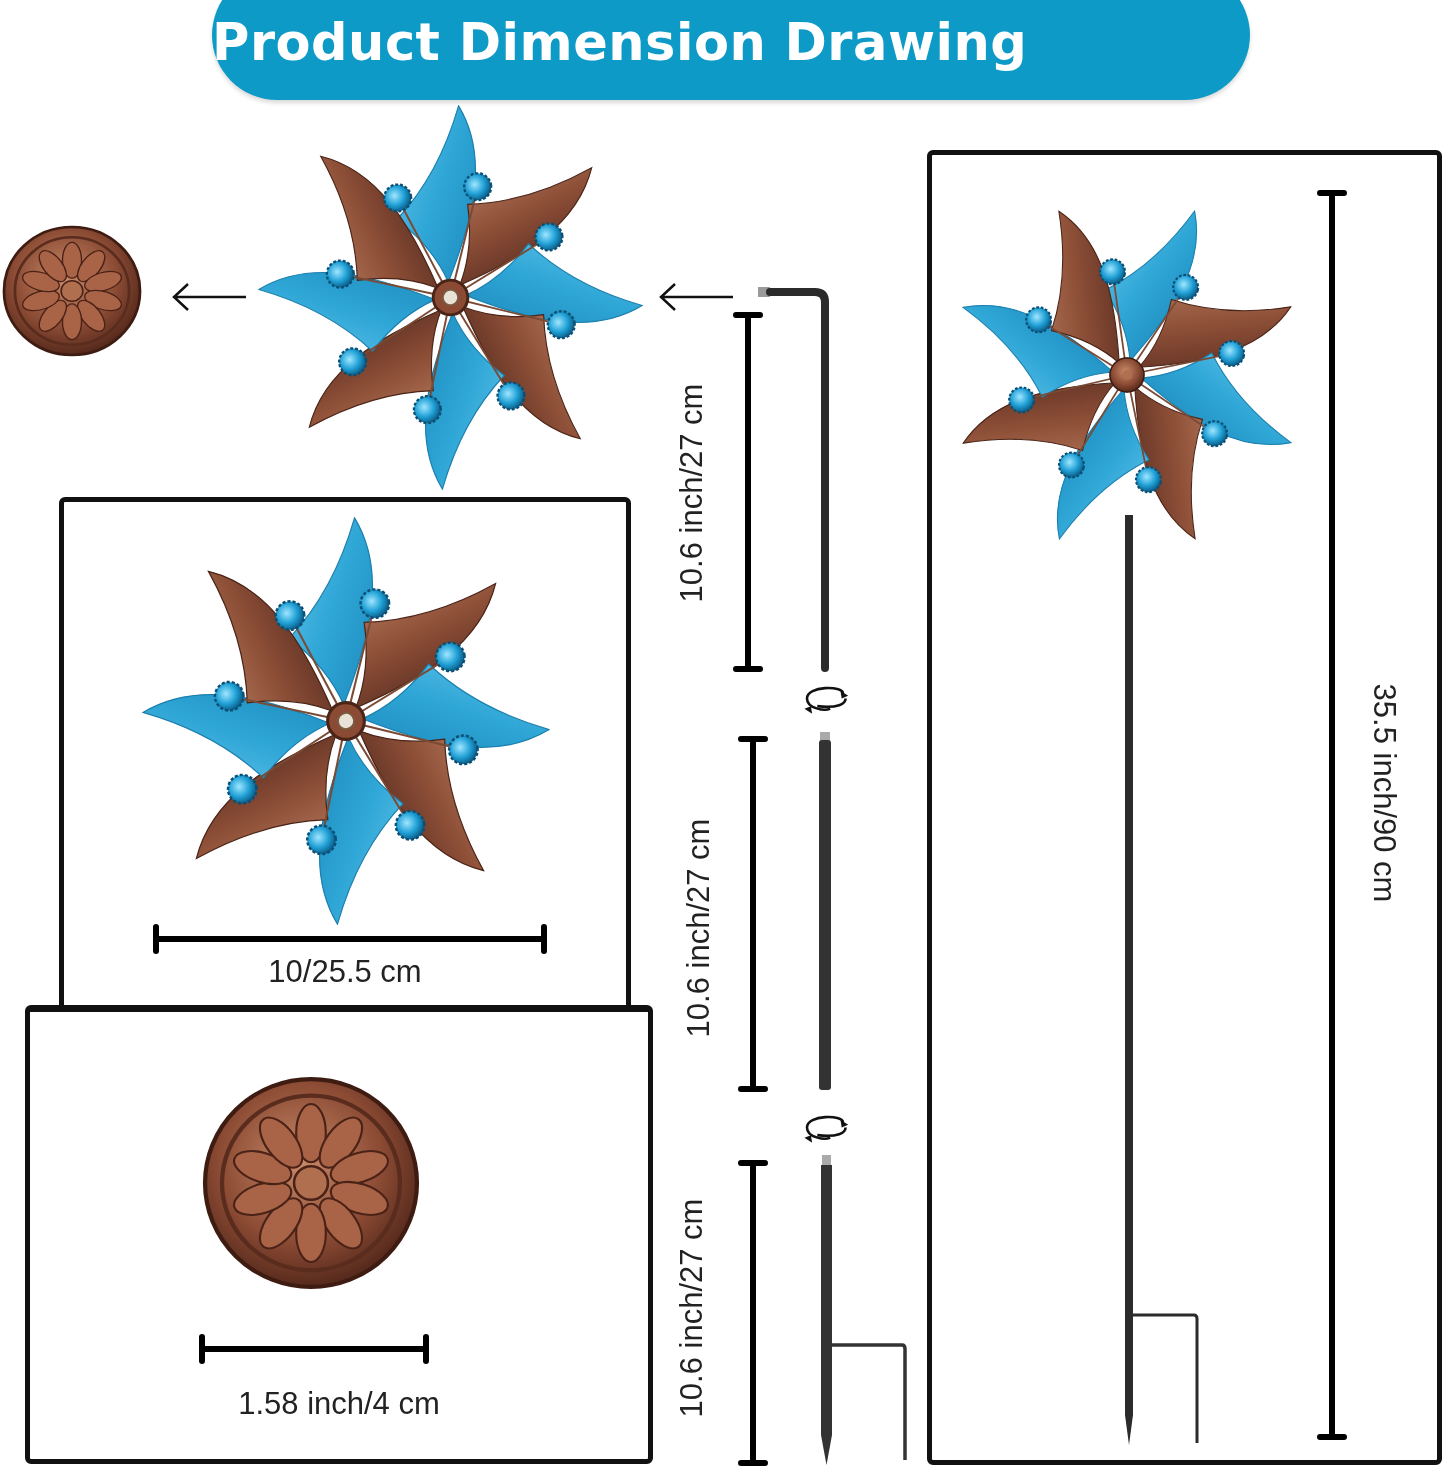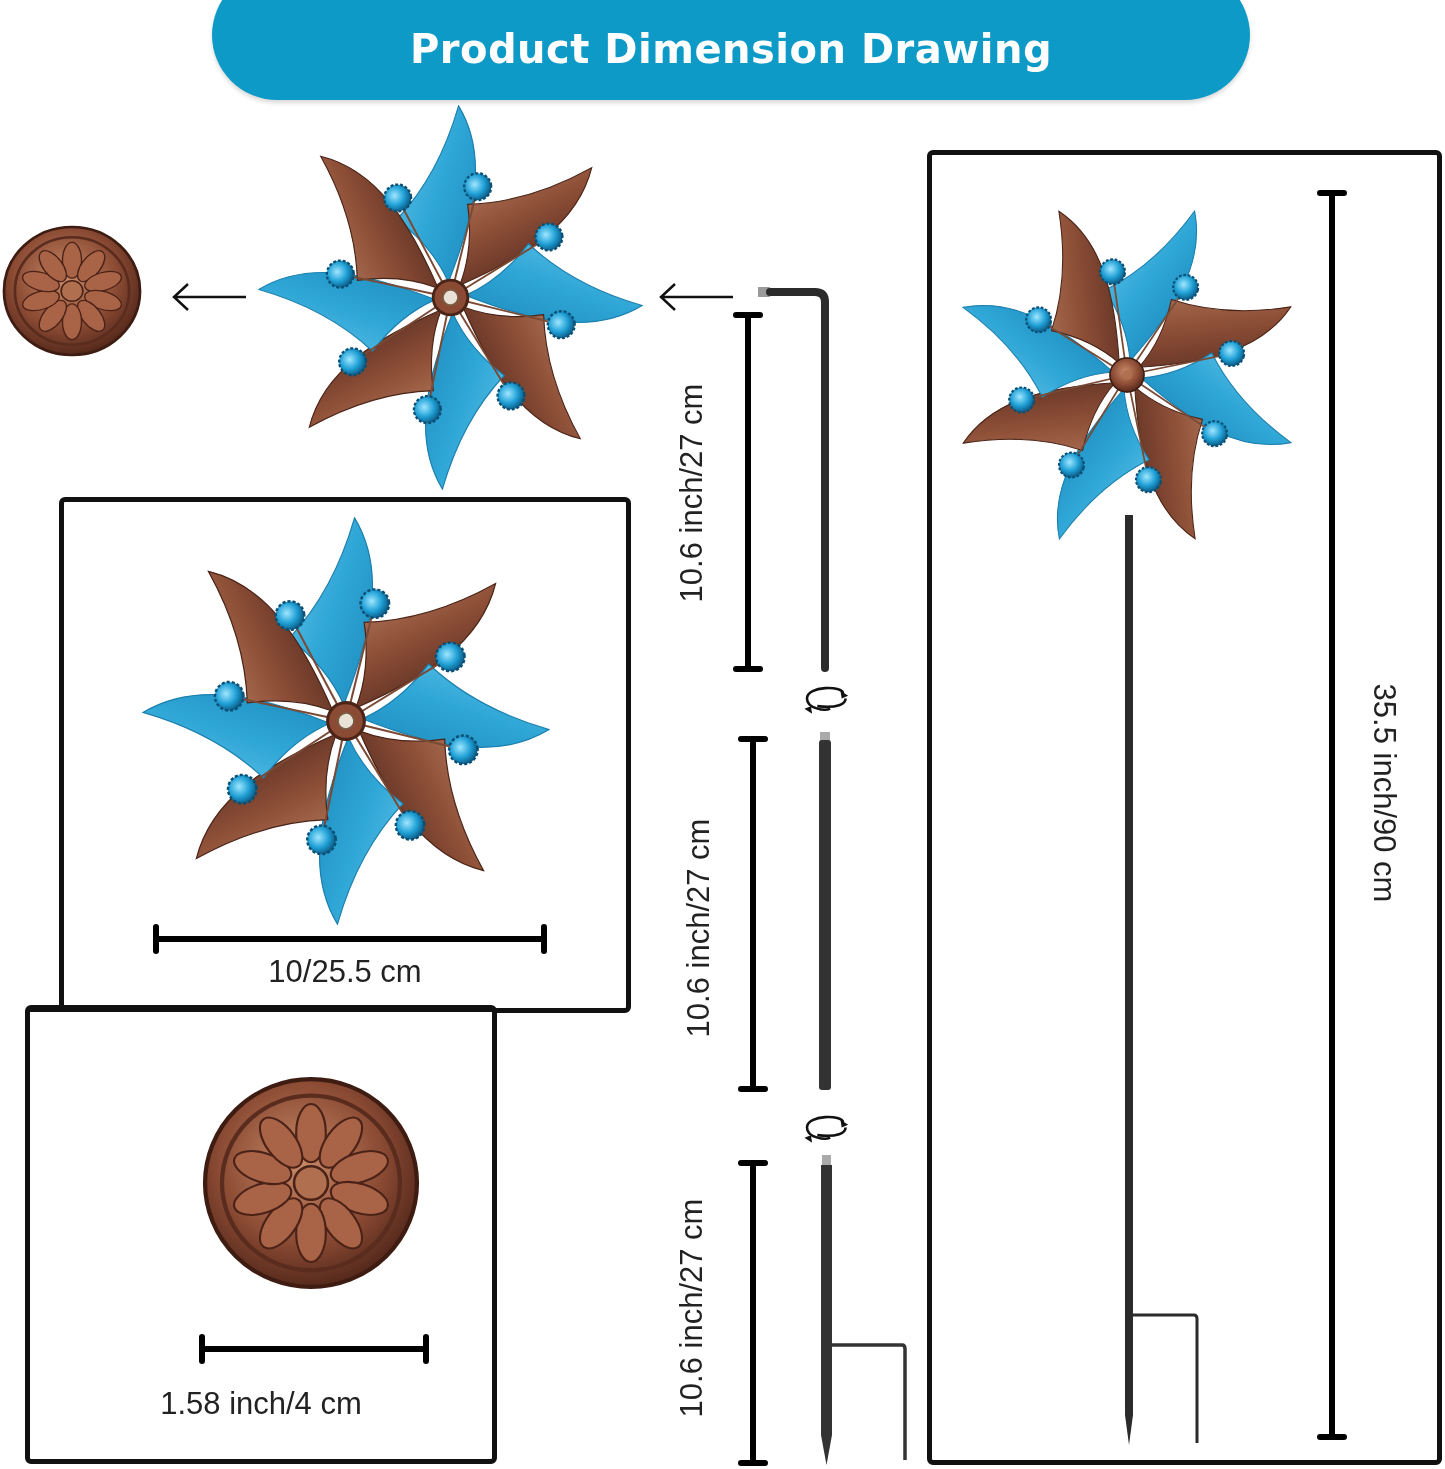--- a/index.html
+++ b/index.html
@@ -4,22 +4,22 @@
 <style>
   html, body { margin: 0; padding: 0; background: #ffffff; }
   body { width: 1445px; height: 1469px; position: relative; overflow: hidden; font-family: "DejaVu Sans", sans-serif; }
   .abs { position: absolute; }
   .banner {
     left: 212px; top: -30px; width: 1038px; height: 130px;
     background: #0e9ac6; border-radius: 65px;
     box-shadow: 0 3px 4px rgba(0,0,0,0.15);
   }
   .banner-title {
-    position: absolute; left: 0; right: 0; bottom: 28px; text-align: center;
-    color: #ffffff; font-family: "DejaVu Sans", sans-serif; font-size: 40px;
+    position: absolute; left: 0; right: 0; bottom: 28px; text-align: left;
+    color: #ffffff; font-family: "DejaVu Sans", sans-serif; font-size: 51px;
     font-weight: bold; letter-spacing: 0.5px;
   }
   .box { border: 5px solid #111; border-radius: 6px; box-sizing: border-box; background: #fff; }
   .dim-label { color: #222; font-family: "Liberation Sans", sans-serif; font-size: 31px; white-space: nowrap; }
   .vlabel-ccw { transform-origin: center center; transform: rotate(-90deg); }
   .vlabel-cw { transform-origin: center center; transform: rotate(90deg); }
   svg { display: block; }
 </style>
 </head>
 <body>
@@ -221,21 +221,21 @@
       </svg>
   </div>
   <div class="abs" style="left:88px; top:422px;">
     <svg width="396" height="30" viewBox="0 0 396 30">
         <path d="M4,3 V27 M4,15 H392 M392,3 V27" stroke="#000" stroke-width="6" stroke-linecap="round" fill="none"></path>
       </svg>
   </div>
   <div class="abs dim-label" style="left:0; right:0; top:452px; text-align:center;">10/25.5 cm</div>
 </div>
 
-<div class="abs box" style="left:25px; top:1005px; width:472px; height:459px; border-top-width:7px;">
+<div class="abs box" style="left:25px; top:1005px; width:628px; height:459px; border-top-width:7px;">
   <div class="abs" style="left:170px; top:62px;">
     <svg width="222" height="218" viewBox="-55 -54 110 108">
         <g transform="scale(1.05,1.03)">
           <use href="#cap"></use>
         </g>
       </svg>
   </div>
   <div class="abs" style="left:168px; top:322px;">
     <svg width="232" height="30" viewBox="0 0 232 30">
         <path d="M4,3 V27 M4,15 H228 M228,3 V27" stroke="#000" stroke-width="6" stroke-linecap="round" fill="none"></path>

